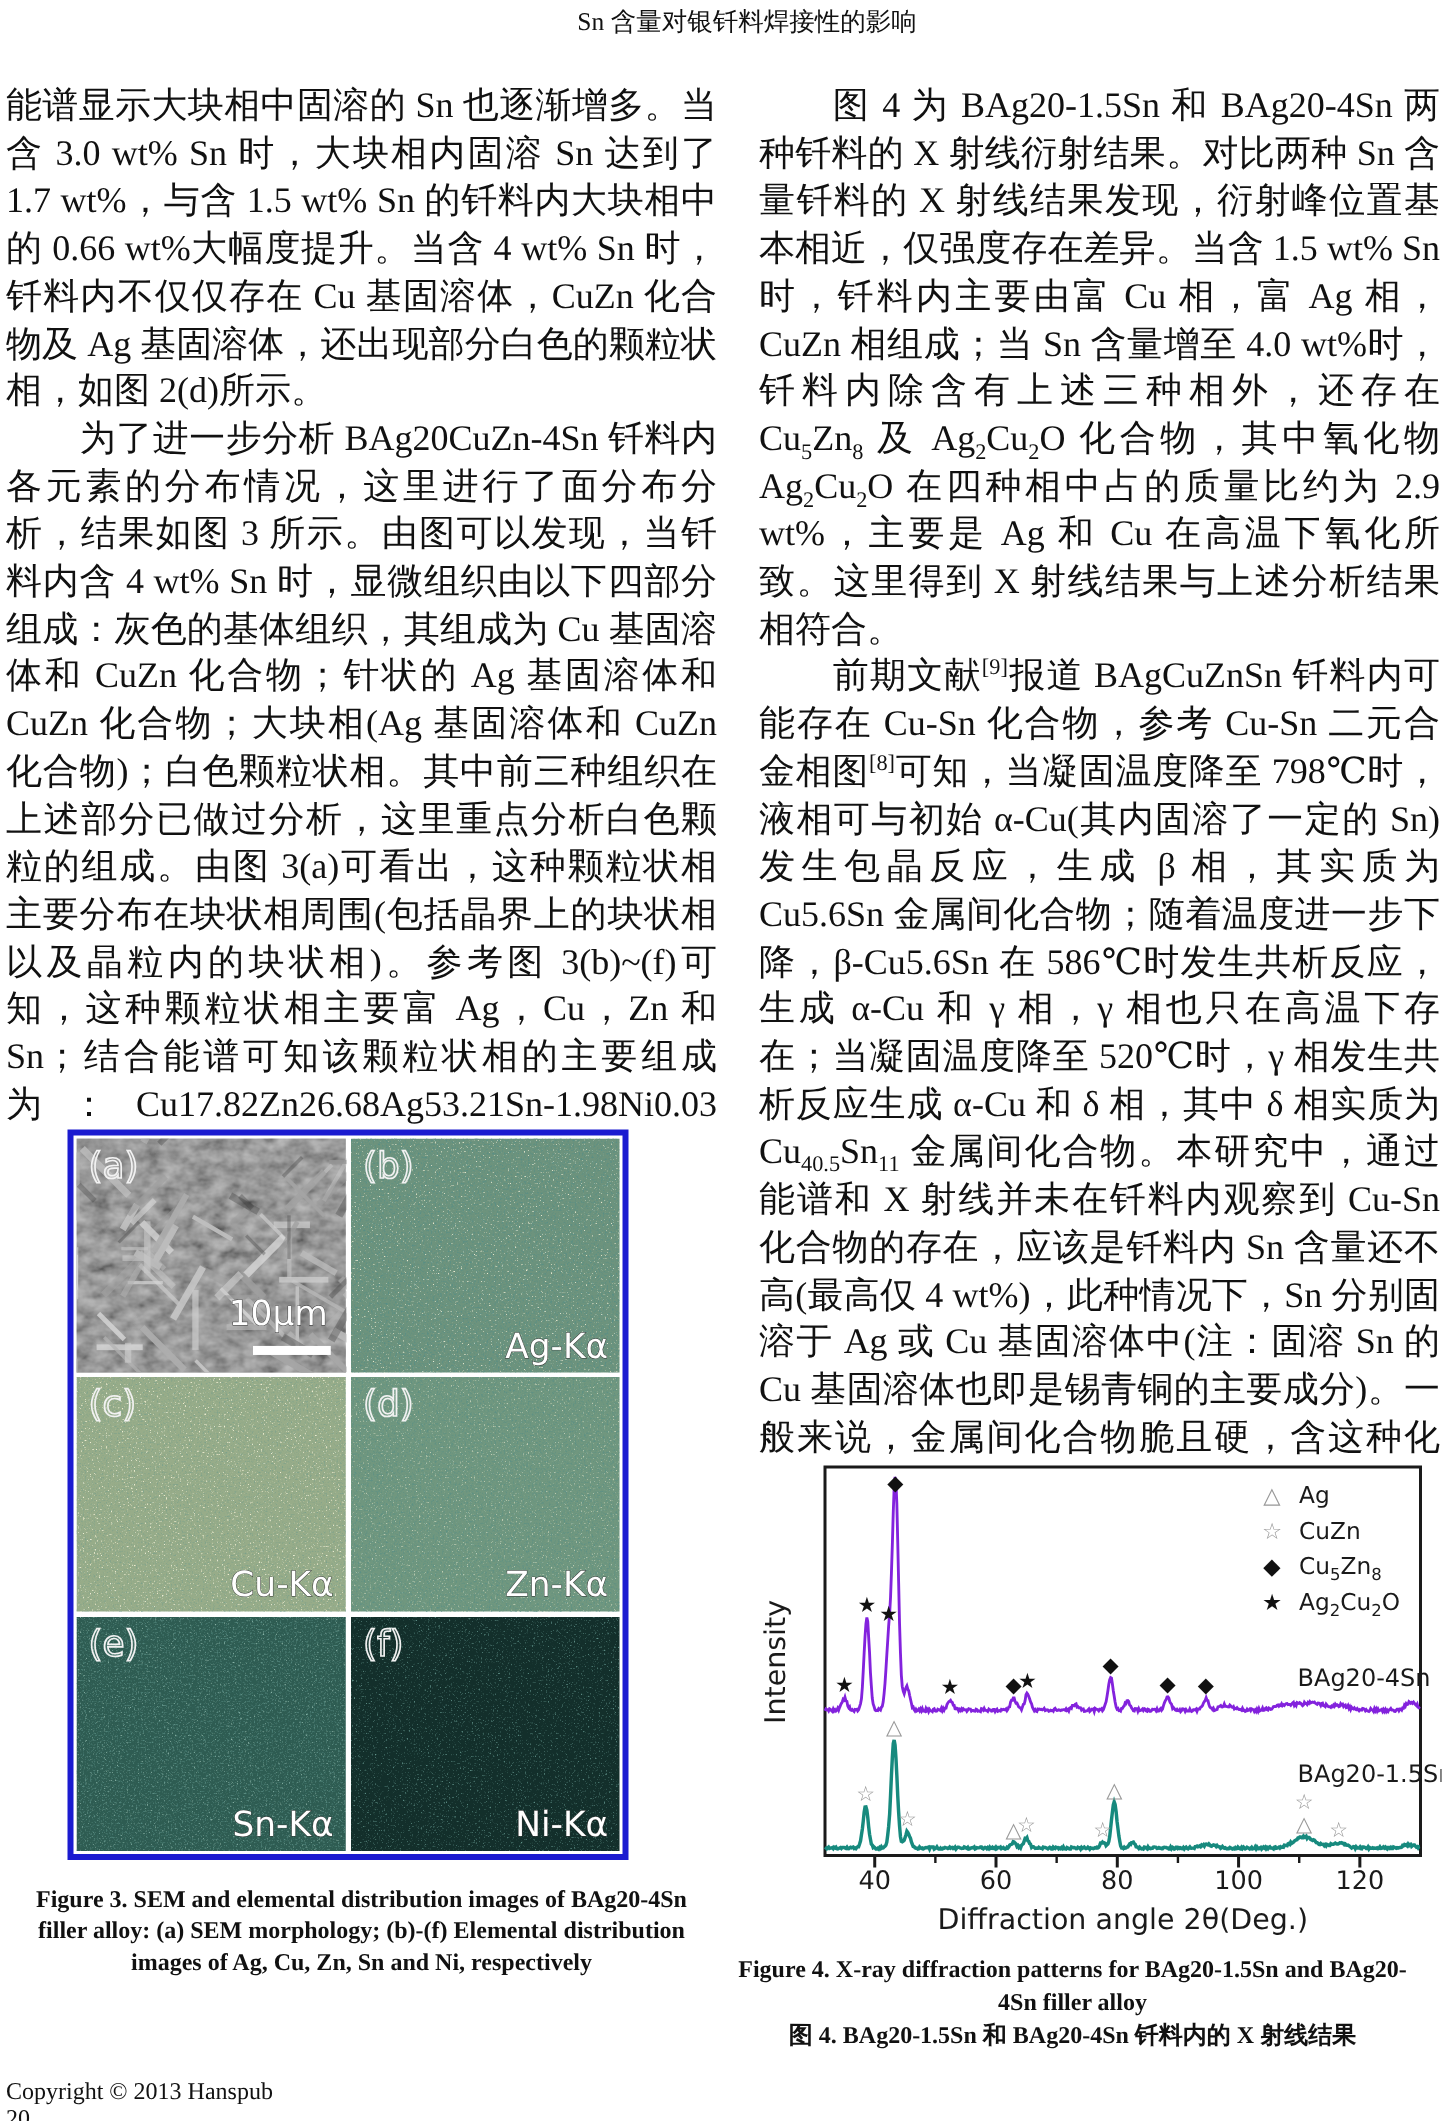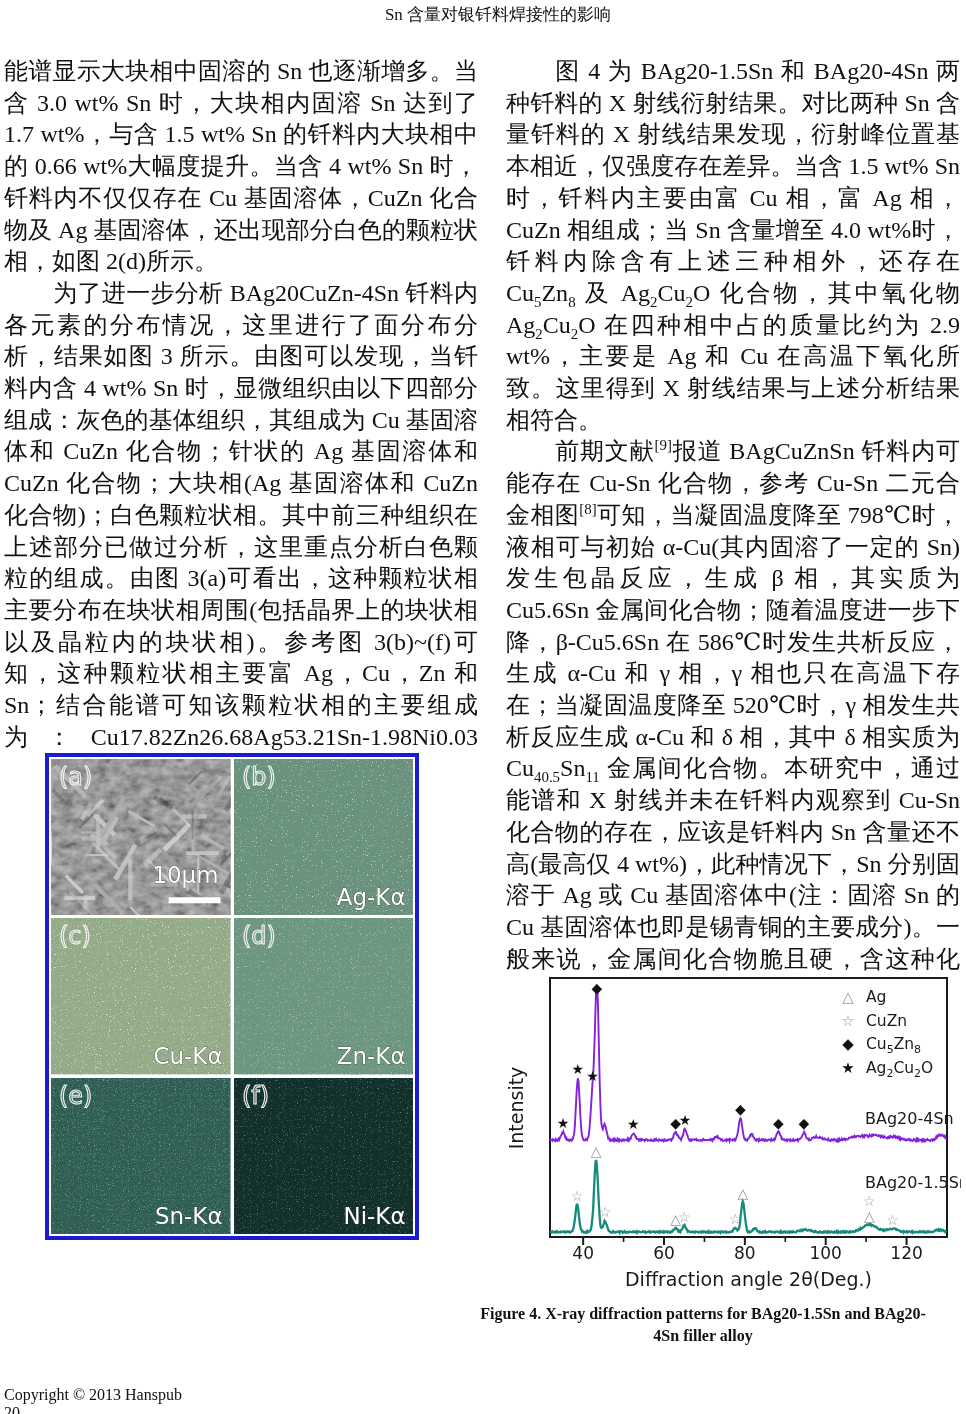--- a/index.html
+++ b/index.html
@@ -11,21 +11,21 @@
   .col-right{left:506px;width:454px;height:916px;}
   .para{margin:0;}
   .para.ind{text-indent:2.05em;}
   sup,sub{font-size:0.62em;line-height:0;}
   .fig3{position:absolute;left:45px;top:753px;width:374px;height:487px;box-sizing:border-box;
         border:4px solid #1b1bd0;background:#fff;padding:2px;display:grid;
         grid-template-columns:1fr 1fr;grid-auto-rows:1fr;gap:3px;}
   .fig3 svg{display:block;width:100%;height:100%;}
   .cap{position:absolute;text-align:center;font-weight:bold;font-size:16px;line-height:21px;}
   .cap3{left:8px;top:1256px;width:466px;}
-  .cap4{left:476px;top:1303px;width:454px;line-height:22px;font-family:Liberation Serif, serif;}
+  .cap4{left:488px;top:1303px;width:454px;line-height:22px;font-family:Liberation Serif, serif;}
   .fig4{position:absolute;left:505px;top:972px;width:456px;height:330px;}
   .footer{position:absolute;left:4px;top:1386px;width:941px;display:flex;
           justify-content:space-between;font-size:16px;flex-direction:column;}
   .ptag{font-family:"DejaVu Sans","Liberation Sans",sans-serif;font-size:24px;
         fill:rgba(255,255,255,0.08);stroke:#f2f2f2;stroke-width:1.1px;}
   .plabel{font-family:"DejaVu Sans","Liberation Sans",sans-serif;font-size:23px;
         fill:#fff;stroke:#333;stroke-width:0.6px;paint-order:stroke;}
   .chtxt{font-family:"DejaVu Sans","Liberation Sans",sans-serif;fill:#1a1a1a;}
 </style>
 </head>
@@ -199,20 +199,21 @@
     </svg>
     <svg viewBox="0 0 180 156" preserveAspectRatio="none">
       <rect width="180" height="156" fill="#132f2b"></rect>
       <rect width="180" height="156" filter="url(#spkT11)" opacity="0.8"></rect>
       <text class="ptag" x="8" y="26">(f)</text>
       <text class="plabel" x="172" y="146" text-anchor="end">Ni-Kα</text>
     </svg>
   </div>
 
   <div class="cap cap3">
+    <div>Figure 3. SEM and elemental distribution images of BAg20-4Sn filler alloy: (a) SEM morphology; (b)-(f) Elemental distribution images of Ag, Cu, Zn, Sn and Ni, respectively</div>
   </div>
 
   <div class="fig4">
     <svg width="456" height="330" viewBox="0 0 456 330">
         <rect x="45" y="6" width="397" height="259" fill="none" stroke="#1a1a1a" stroke-width="2"></rect>
         <line x1="78.15071283095722" y1="265" x2="78.15071283095722" y2="273" stroke="#1a1a1a" stroke-width="2"></line>
         <text x="78.15071283095722" y="287" text-anchor="middle" font-size="17" class="chtxt">40</text>
         <line x1="159.0061099796334" y1="265" x2="159.0061099796334" y2="273" stroke="#1a1a1a" stroke-width="2"></line>
         <text x="159.0061099796334" y="287" text-anchor="middle" font-size="17" class="chtxt">60</text>
         <line x1="239.86150712830957" y1="265" x2="239.86150712830957" y2="273" stroke="#1a1a1a" stroke-width="2"></line>
@@ -257,20 +258,21 @@
         <text x="361" y="53.7" font-size="15.5" class="chtxt"><tspan>CuZn</tspan></text>
         <text x="343" y="77.4" text-anchor="middle" font-size="15" fill="#111" font-family="&quot;DejaVu Sans&quot;,sans-serif">◆</text>
         <text x="361" y="77.4" font-size="15.5" class="chtxt"><tspan>Cu</tspan><tspan font-size="11" dy="4">5</tspan><tspan dy="-4">Zn</tspan><tspan font-size="11" dy="4">8</tspan></text>
         <text x="343" y="101.1" text-anchor="middle" font-size="15" fill="#111" font-family="&quot;DejaVu Sans&quot;,sans-serif">★</text>
         <text x="361" y="101.1" font-size="15.5" class="chtxt"><tspan>Ag</tspan><tspan font-size="11" dy="4">2</tspan><tspan dy="-4">Cu</tspan><tspan font-size="11" dy="4">2</tspan><tspan dy="-4">O</tspan></text>
       </svg>
   </div>
 
   <div class="cap cap4">
     <div>Figure 4. X-ray diffraction patterns for BAg20-1.5Sn and BAg20-4Sn filler alloy</div>
+    <div>图 4. BAg20-1.5Sn 和 BAg20-4Sn 钎料内的 X 射线结果</div>
   </div>
 
   <div class="footer">
     <span>Copyright © 2013 Hanspub</span>
     <span>20</span>
   </div>
 
 </div>
 
 </body></html>

